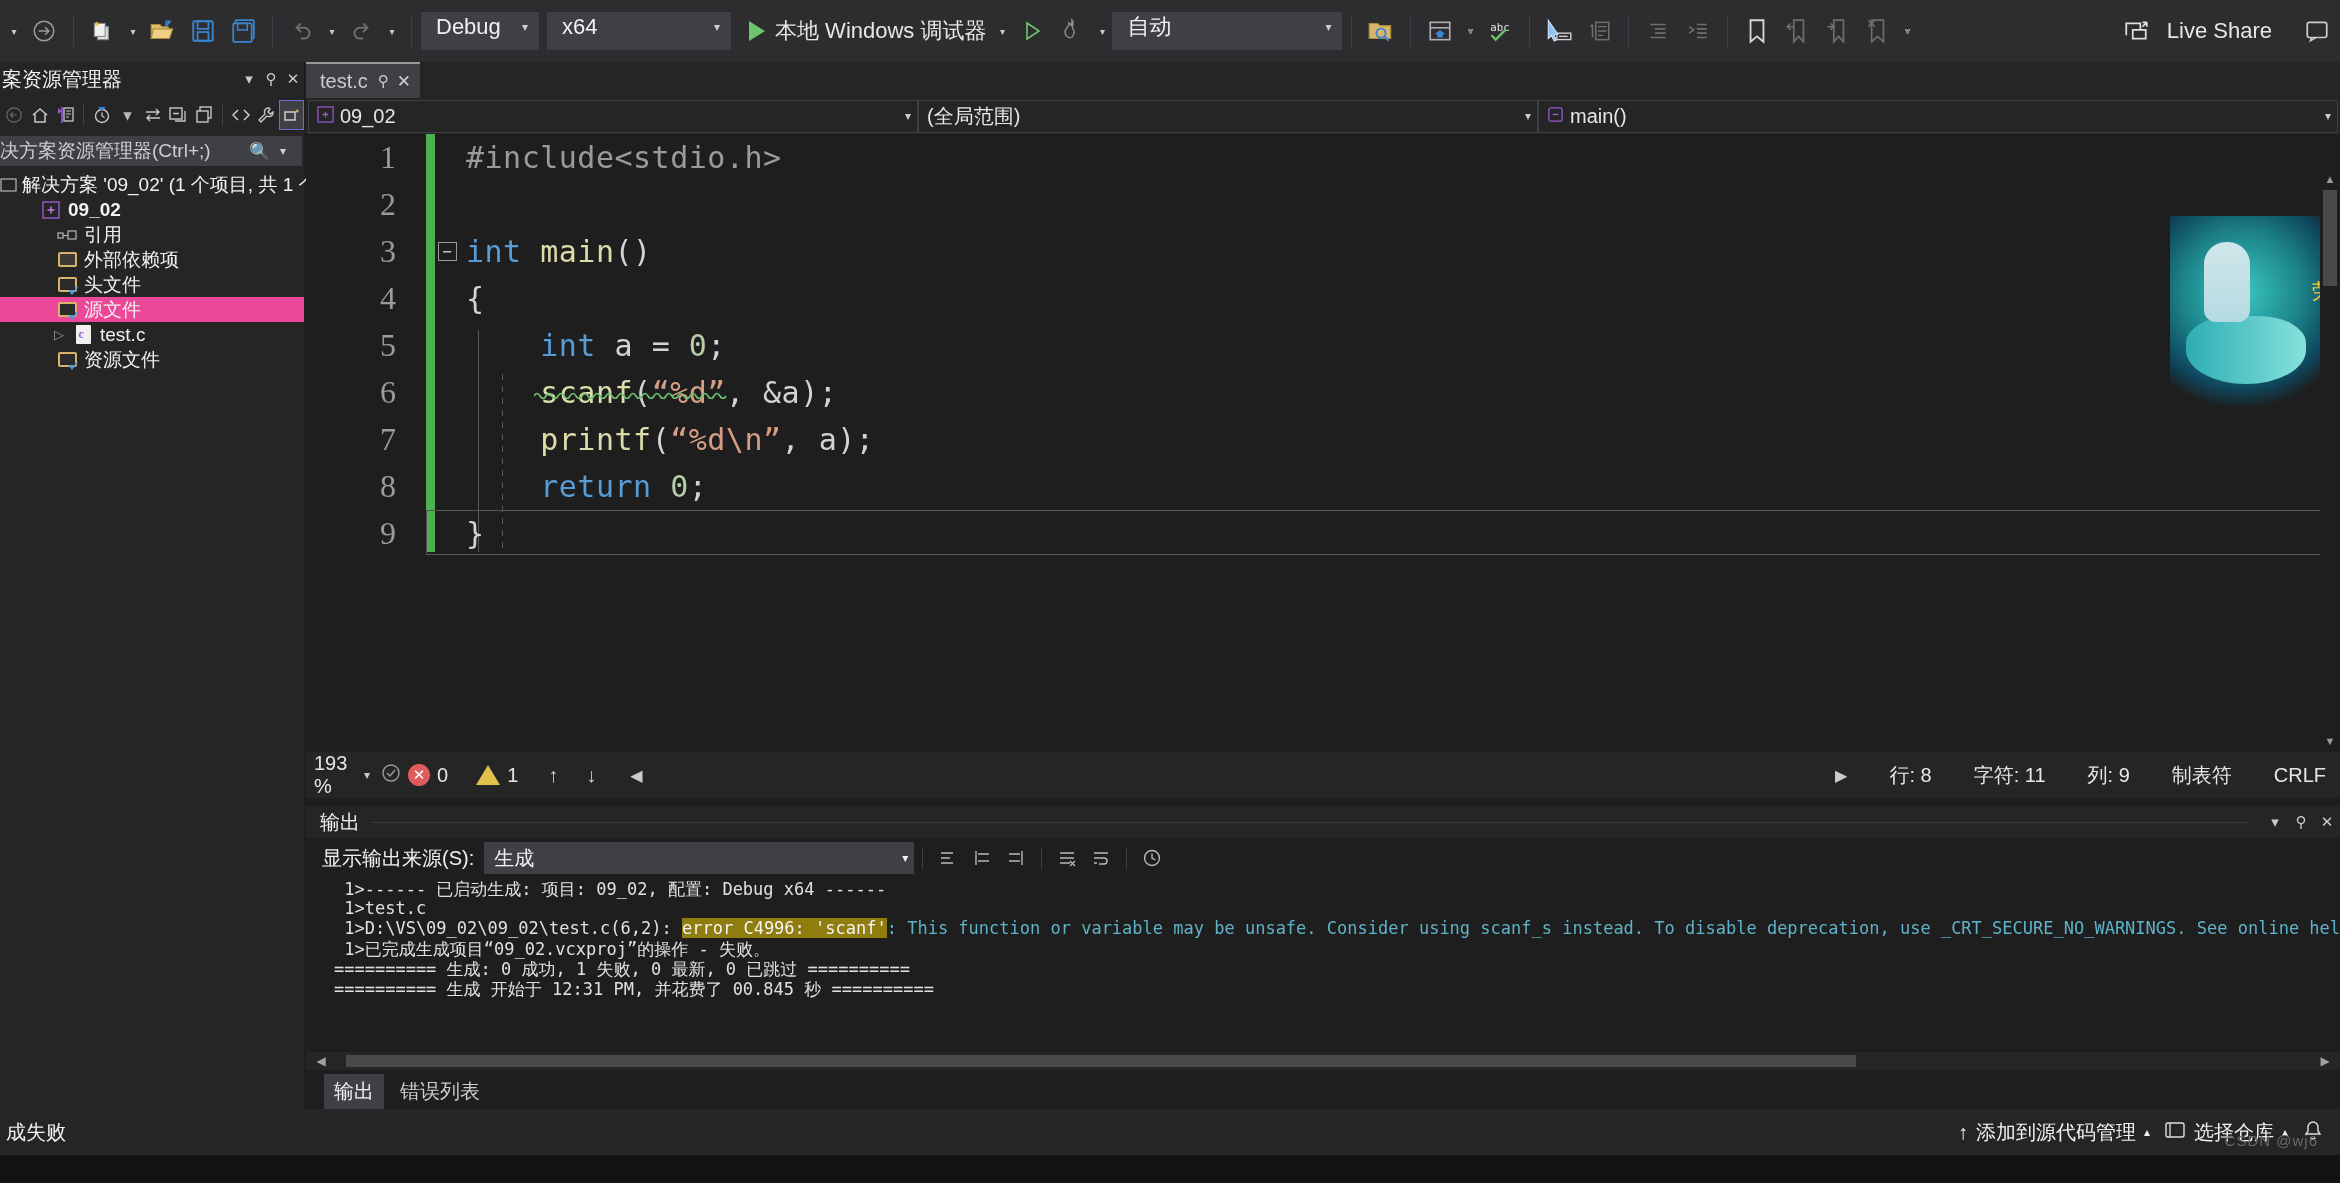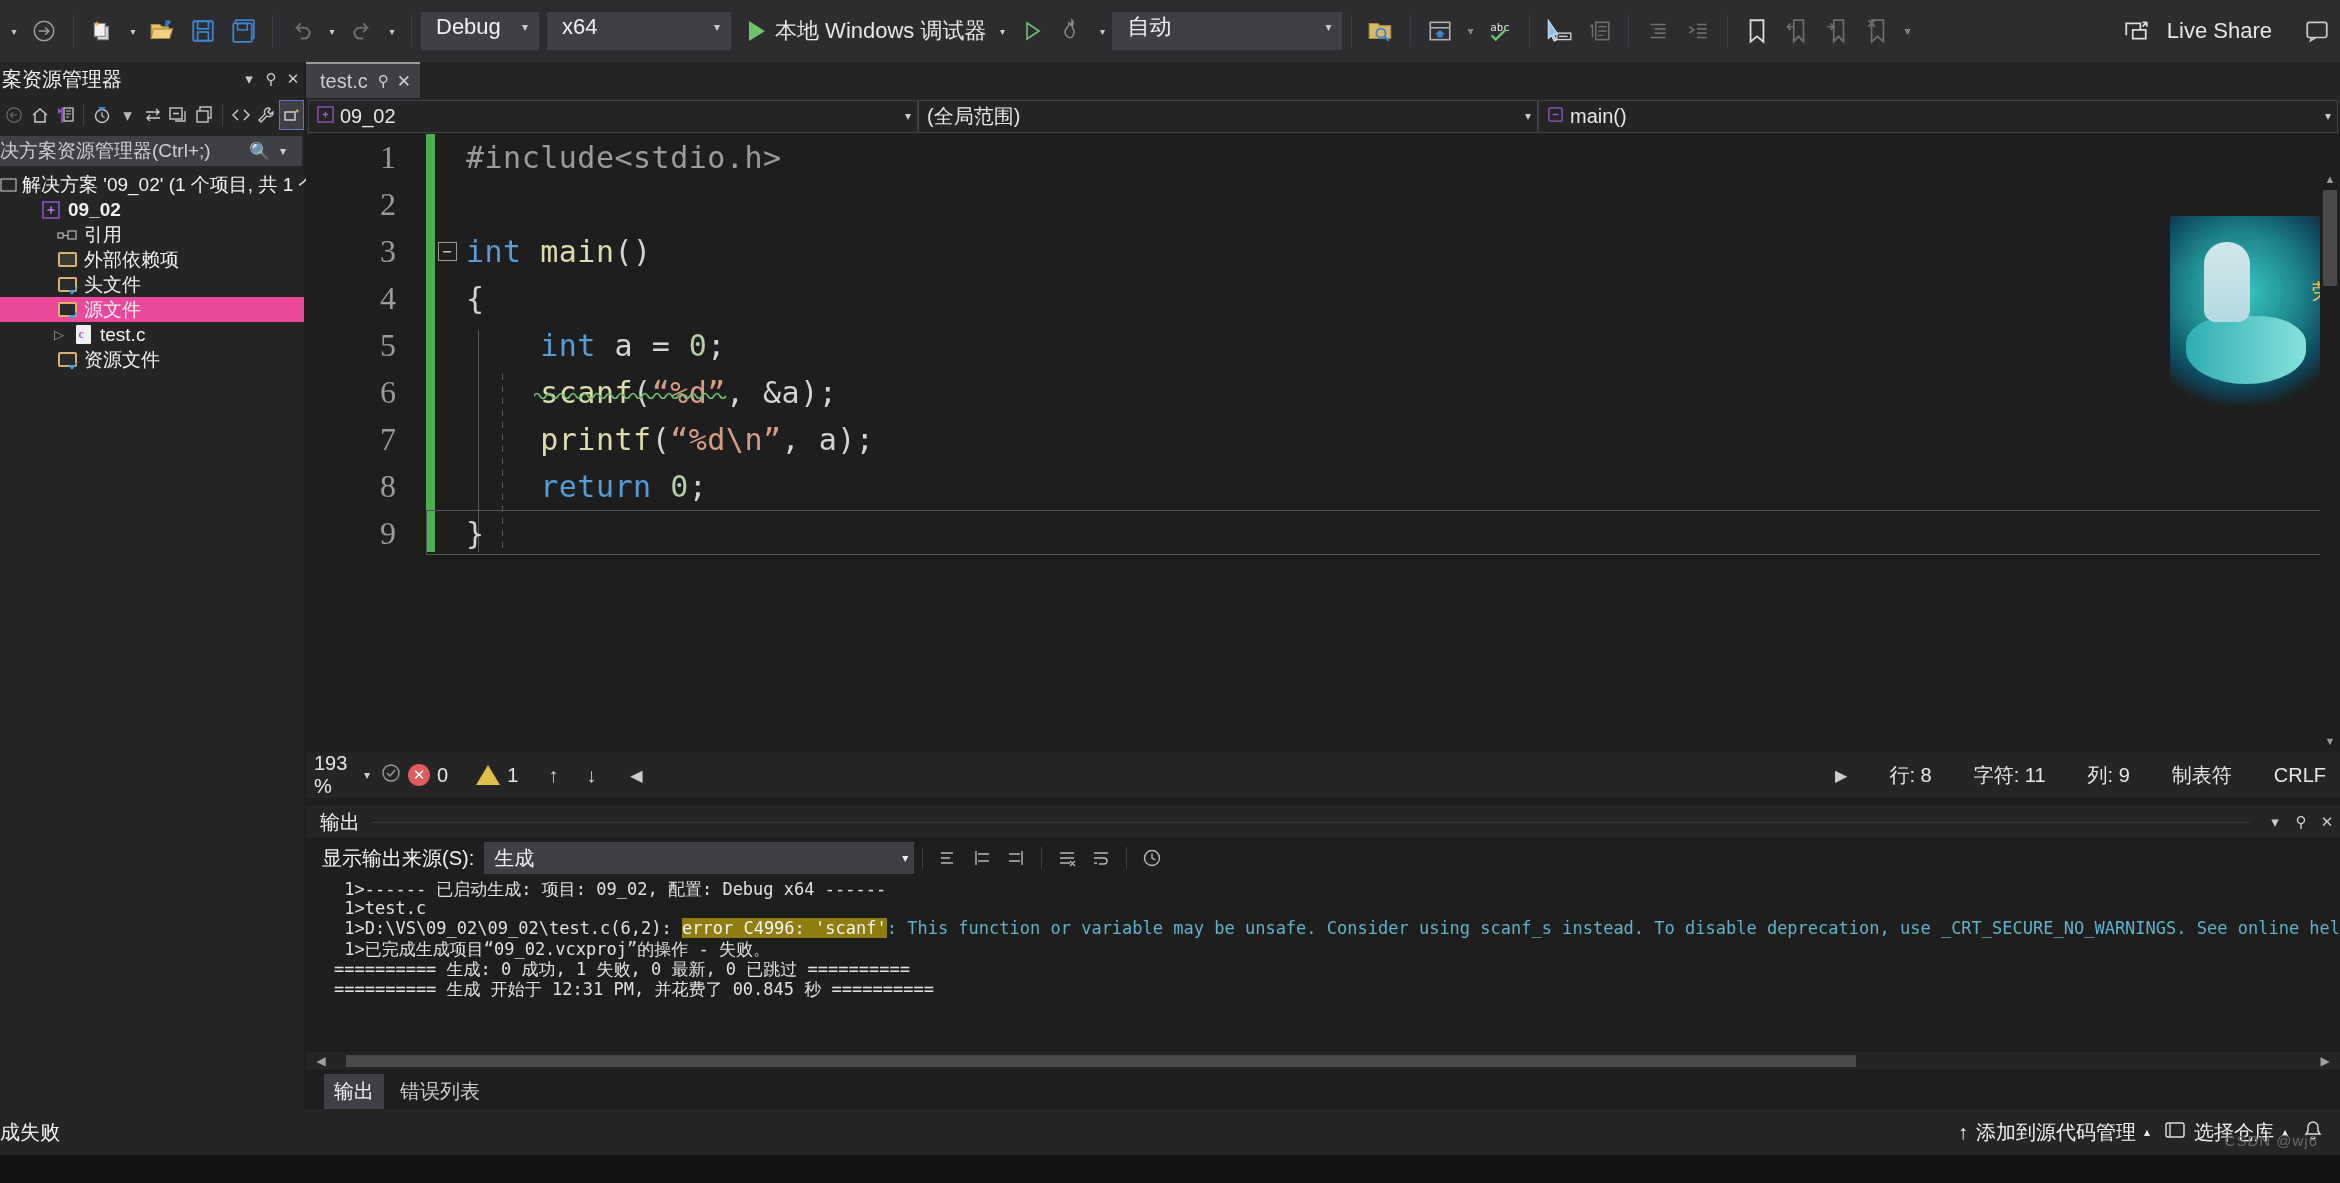--- a/index.html
+++ b/index.html
@@ -143,21 +143,21 @@
     display:flex; align-items:center; justify-content:center; color:#a0a0a0; font-size:12px; }
   #out-hscroll .aL { left:4px; } #out-hscroll .aR { right:4px; }
   #out-tabs { position:absolute; left:0; bottom:0; width:2034px; height:38px; display:flex;
     align-items:center; background:#1e1e1e; padding-left:18px; gap:6px; }
   .otab { font-size:20px; color:#cccccc; padding:4px 10px; }
   .otab.active { background:#3f3f46; color:#f1f1f1; }
 
   
   #statusbar { position:absolute; left:0; bottom:28px; width:2340px; height:46px; background:#252526;
     display:flex; align-items:center; font-size:20px; color:#f1f1f1; }
-  #statusbar .sl { }
+  #statusbar .sl { padding-left:6px; }
   #statusbar .sr { margin-left:auto; display:flex; align-items:center; gap:14px; padding-right:16px; }
   .sb-item { display:flex; align-items:center; gap:8px; }
   #taskbar { position:absolute; left:0; bottom:0; width:2340px; height:28px; background:#121212; }
   #watermark { position:absolute; right:22px; bottom:34px; font-size:15px; color:#6a6a6a;
     letter-spacing:1px; }
   
   #ed-scroll { position:absolute; right:0; top:108px; width:20px; height:580px; background:#1e1e1e; }
   #ed-scroll .up,#ed-scroll .dn { height:18px; display:flex; align-items:center; justify-content:center;
     color:#9a9a9a; font-size:11px; }
   #ed-scroll .thumb { margin:2px 3px; height:96px; background:#4a4a4d; }

